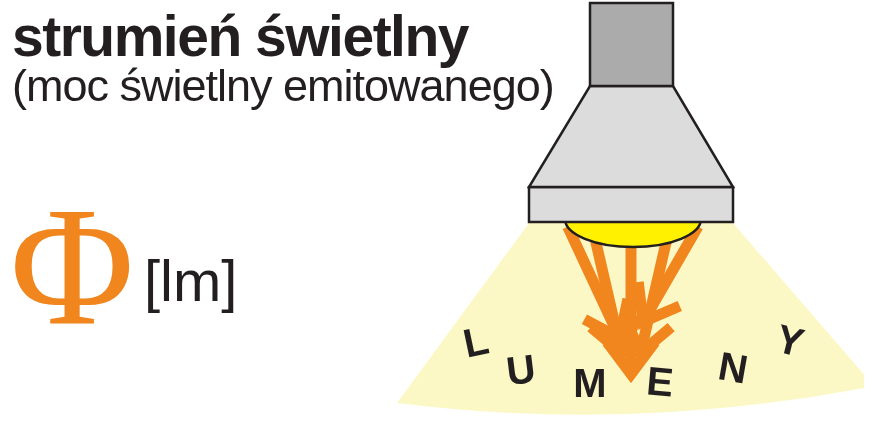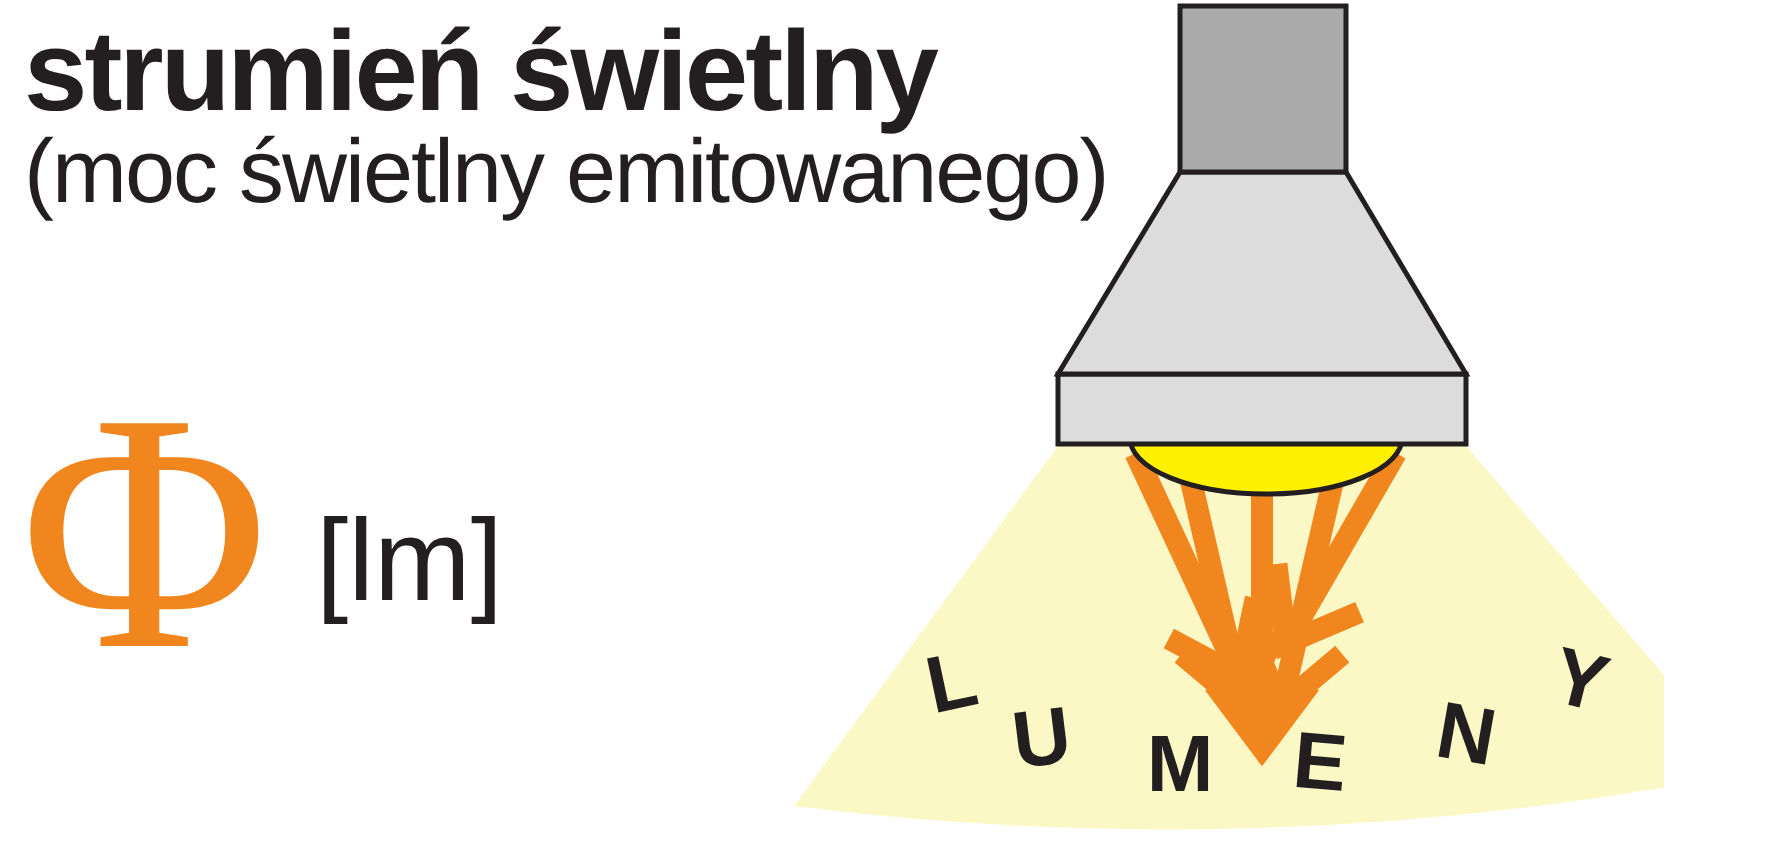--- a/index.html
+++ b/index.html
@@ -3,20 +3,21 @@
 <meta charset="utf-8">
 <style>
   html, body { margin: 0; padding: 0; background: #fff; }
   .canvas {
     position: relative;
     width: 832px;
     height: 426px;
     background: var(--bg, #fff);
     overflow: hidden;
     font-family: "Liberation Sans", sans-serif;
+    padding-left: 32px;
   }
   .title {
     position: absolute;
     left: 12px; top: 6px;
     margin: 0;
     font-size: 57px;
     line-height: 60px;
     font-weight: bold;
     letter-spacing: -1.5px;
     color: var(--ink, #231f20);
@@ -36,21 +37,21 @@
   .phi {
     position: absolute;
     left: 10px; top: 181px;
     font-family: "Liberation Serif", serif;
     font-size: 170px;
     line-height: 170px;
     color: var(--orange, #f0861d);
   }
   .unit {
     position: absolute;
-    left: 158px; top: 252px;
+    left: 144px; top: 252px;
     font-size: 58px;
     line-height: 58px;
     color: var(--ink, #231f20);
     text-align: center;
   }
   .scene {
     position: absolute;
     left: 0; top: 0;
   }
   .ray line, .ray polyline {

